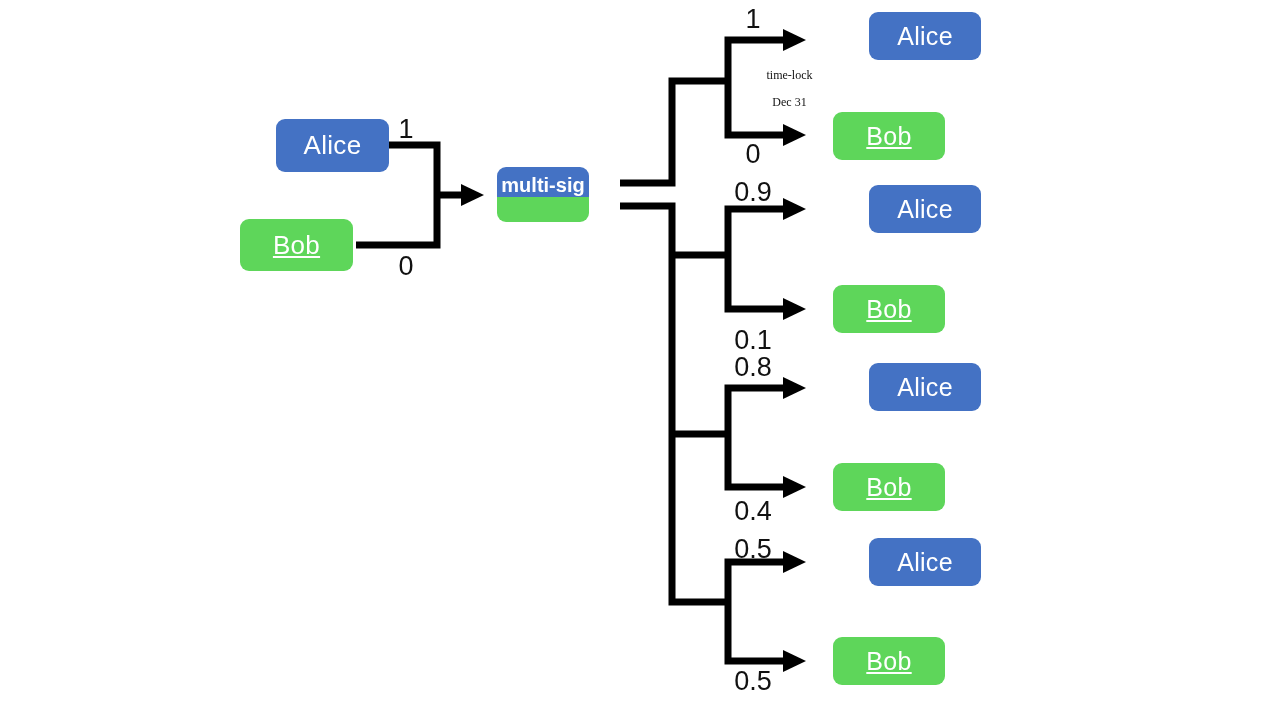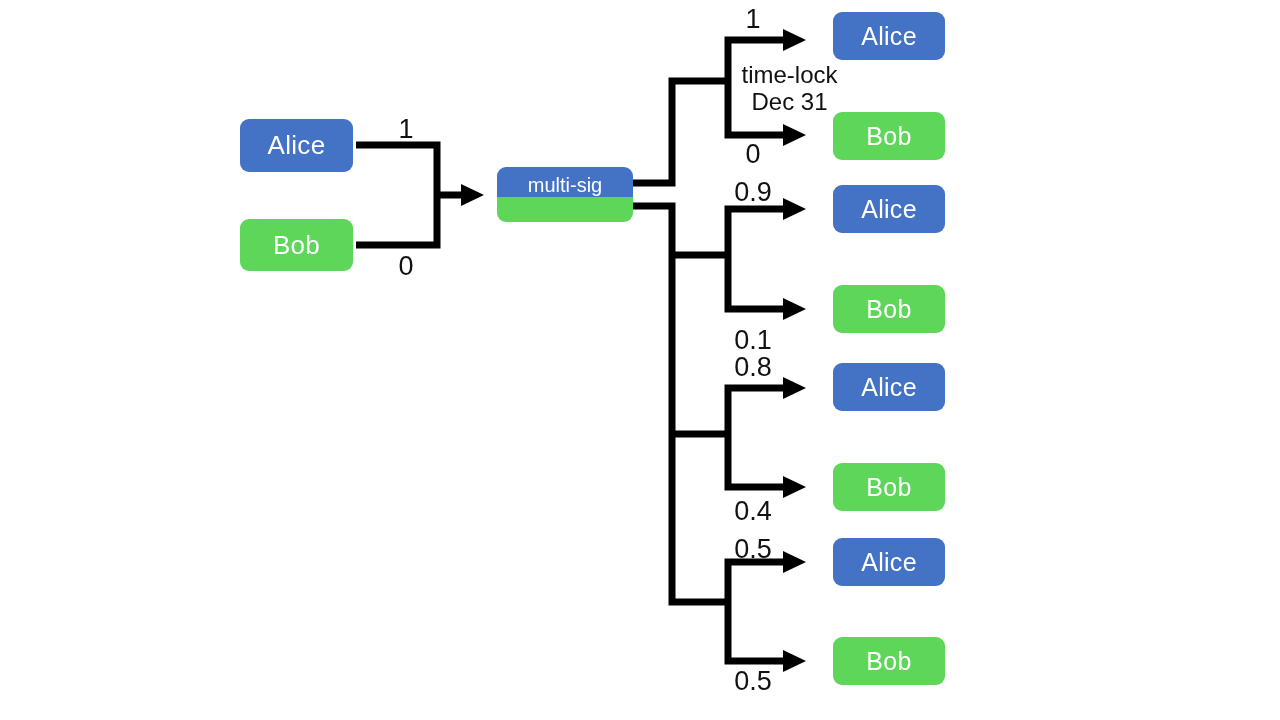--- a/index.html
+++ b/index.html
@@ -12,39 +12,39 @@
   #stage{
     position:relative;width:1280px;height:720px;overflow:hidden;
     background:#ffffff;font-family:"Liberation Sans",sans-serif;
   }
   #wires{position:absolute;left:0;top:0;width:1280px;height:720px;}
   .box{
     position:absolute;border-radius:9px;color:#ffffff;
     display:flex;align-items:center;justify-content:center;
     font-size:25px;letter-spacing:.3px;
   }
-  .box.blue{background:var(--alice);}
-  .box.green{background:var(--bob);}
+  .box.blue{background:var(--alice);margin-left:36px;}
+  .box.green{background:var(--bob);text-decoration:underline;}
   .box.left{width:113px;height:53px;font-size:26px;}
   .box.right{left:833px;width:112px;height:48px;}
   .multisig{
-    position:absolute;left:497px;top:167px;width:136px;height:55px;
-    border-radius:9px;color:#ffffff;font-weight:normal;font-size:20px;
+    position:absolute;left:497px;top:167px;width:92px;height:55px;
+    border-radius:9px;color:#ffffff;font-weight:bold;font-size:20px;
     display:flex;justify-content:center;align-items:flex-start;
     padding-top:7px;box-sizing:border-box;
     background:linear-gradient(to bottom,var(--alice) 0 55%,var(--bob) 55% 100%);
   }
   .wlabel{
     position:absolute;color:var(--label);font-size:27px;line-height:30px;
     text-align:center;width:64px;left:721px;
   }
   .wlabel.leftside{left:386px;width:40px;}
   .note{
-    position:absolute;color:var(--label);font-size:24px;line-height:26px;
-    text-align:center;left:722px;width:135px;
+    position:absolute;color:var(--label);font-size:12px;line-height:26px;
+    text-align:center;left:722px;width:135px;font-family:Liberation Serif, serif;
   }
 </style>
 </head>
 <body>
 
 <div id="stage">
 
   <svg id="wires" viewBox="0 0 1280 720">
     <path fill="none" stroke="#000" stroke-width="7" d="
       M356 145 H437  M356 245 H437  M437 141.5 V248.5

